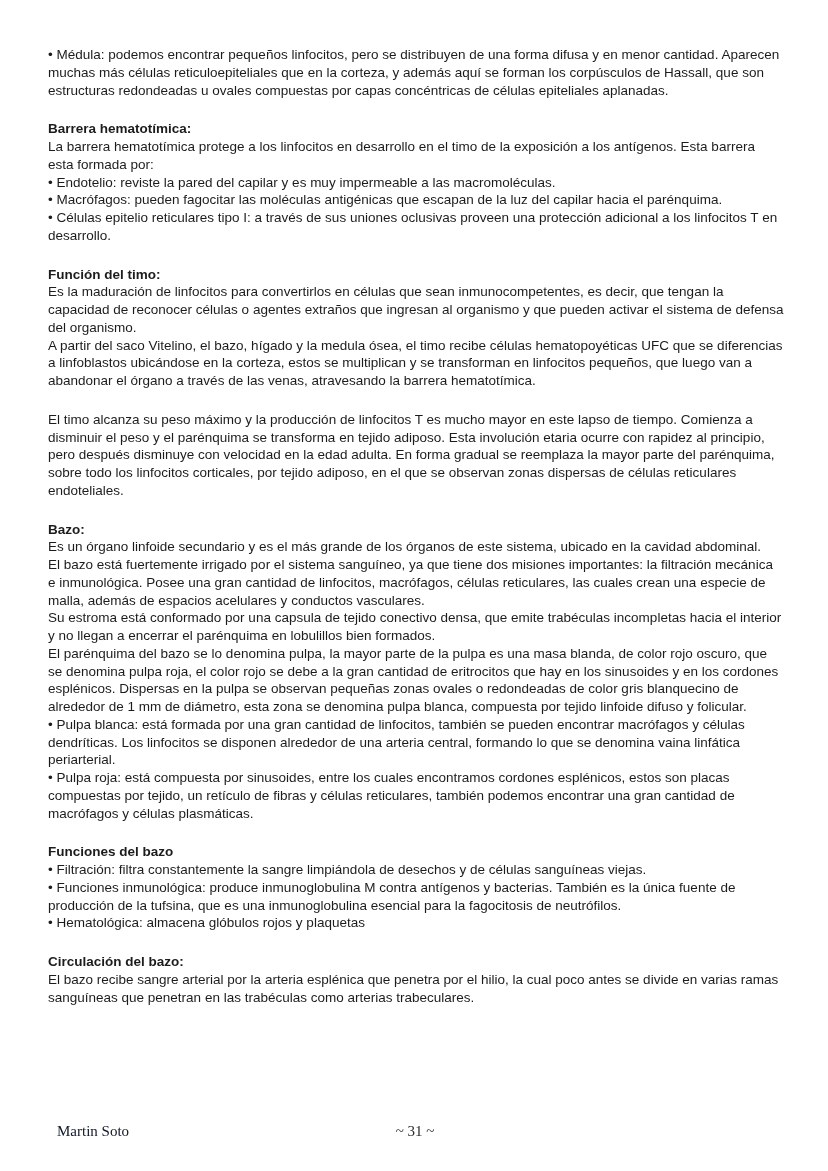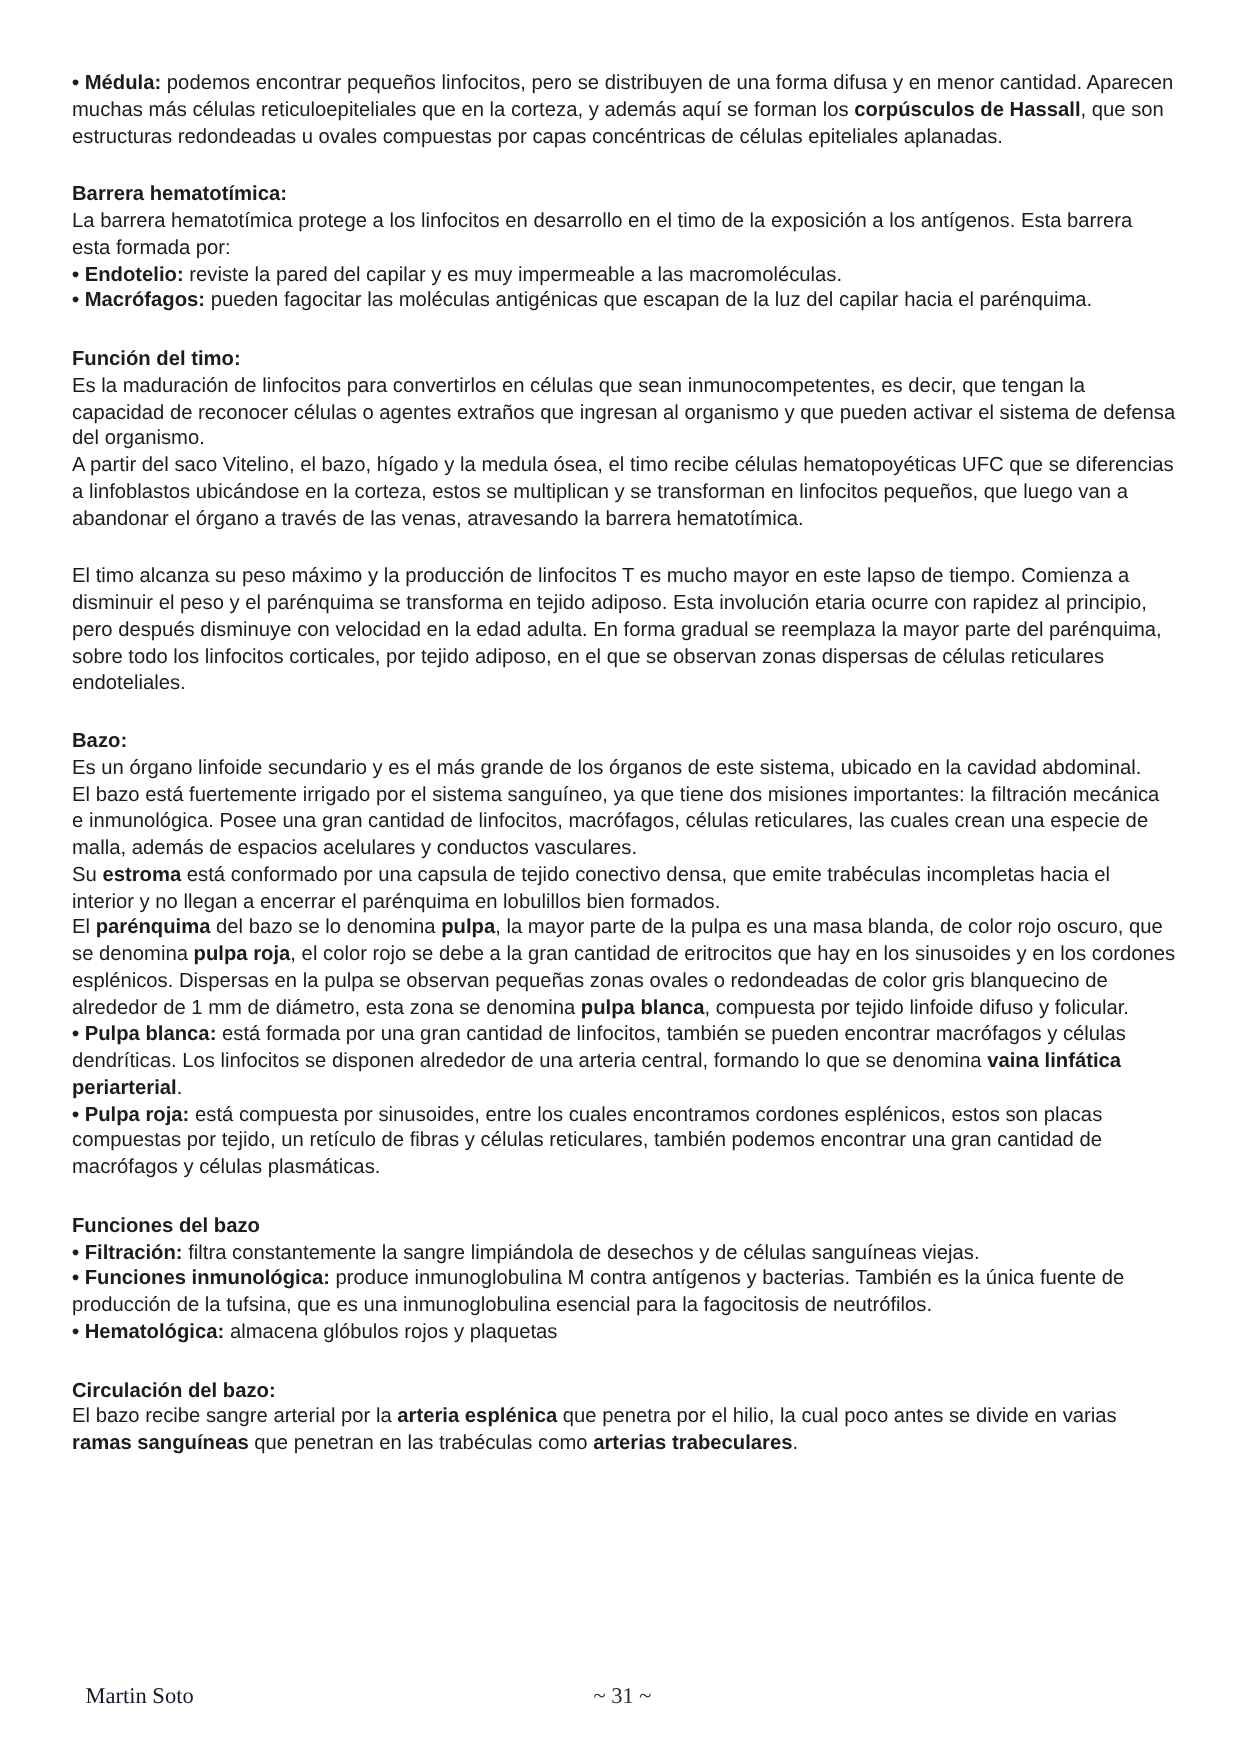--- a/index.html
+++ b/index.html
@@ -23,21 +23,21 @@
     top: 46px;
     width: 736px;
     font-size: 13.5px;
     line-height: 17.75px;
     text-align: left;
   }
   .doc-section { margin-top: 21px; }
   .doc-section:first-child { margin-top: 0; }
   .heading { font-weight: bold; }
   .content p { margin: 0; }
-  .b { font-weight: bold; }
+  .b { font-weight: normal; }
   .footer {
     position: absolute;
     left: 48px;
     right: 48px;
     top: 1123px;
     height: 20px;
     font-family: "Liberation Serif", serif;
     font-size: 15px;
   }
   .footer-author {
@@ -61,20 +61,21 @@
 <div class="page">
   <div class="content">
       <section class="doc-section">
         <p><span class="b">• Médula:</span><span> podemos encontrar pequeños linfocitos, pero se distribuyen de una forma difusa y en menor cantidad. Aparecen muchas más células reticuloepiteliales que en la corteza, y además aquí se forman los </span><span class="b">corpúsculos de Hassall</span><span>, que son estructuras redondeadas u ovales compuestas por capas concéntricas de células epiteliales aplanadas.</span></p>
       </section>
       <section class="doc-section">
         <div class="heading">Barrera hematotímica:</div>
         <p><span>La barrera hematotímica protege a los linfocitos en desarrollo en el timo de la exposición a los antígenos. Esta barrera esta formada por:</span></p>
         <p><span class="b">• Endotelio:</span><span> reviste la pared del capilar y es muy impermeable a las macromoléculas.</span></p>
         <p><span class="b">• Macrófagos:</span><span> pueden fagocitar las moléculas antigénicas que escapan de la luz del capilar hacia el parénquima.</span></p>
+        <p><span class="b">• Células epitelio reticulares tipo I:</span><span> a través de sus uniones oclusivas proveen una protección adicional a los linfocitos T en desarrollo.</span></p>
       </section>
       <section class="doc-section">
         <div class="heading">Función del timo:</div>
         <p><span>Es la maduración de linfocitos para convertirlos en células que sean inmunocompetentes, es decir, que tengan la capacidad de reconocer células o agentes extraños que ingresan al organismo y que pueden activar el sistema de defensa del organismo.</span></p>
         <p><span>A partir del saco Vitelino, el bazo, hígado y la medula ósea, el timo recibe células hematopoyéticas UFC que se diferencias a linfoblastos ubicándose en la corteza, estos se multiplican y se transforman en linfocitos pequeños, que luego van a abandonar el órgano a través de las venas, atravesando la barrera hematotímica.</span></p>
       </section>
       <section class="doc-section">
         <p><span>El timo alcanza su peso máximo y la producción de linfocitos T es mucho mayor en este lapso de tiempo. Comienza a disminuir el peso y el parénquima se transforma en tejido adiposo. Esta involución etaria ocurre con rapidez al principio, pero después disminuye con velocidad en la edad adulta. En forma gradual se reemplaza la mayor parte del parénquima, sobre todo los linfocitos corticales, por tejido adiposo, en el que se observan zonas dispersas de células reticulares endoteliales.</span></p>
       </section>
       <section class="doc-section">

